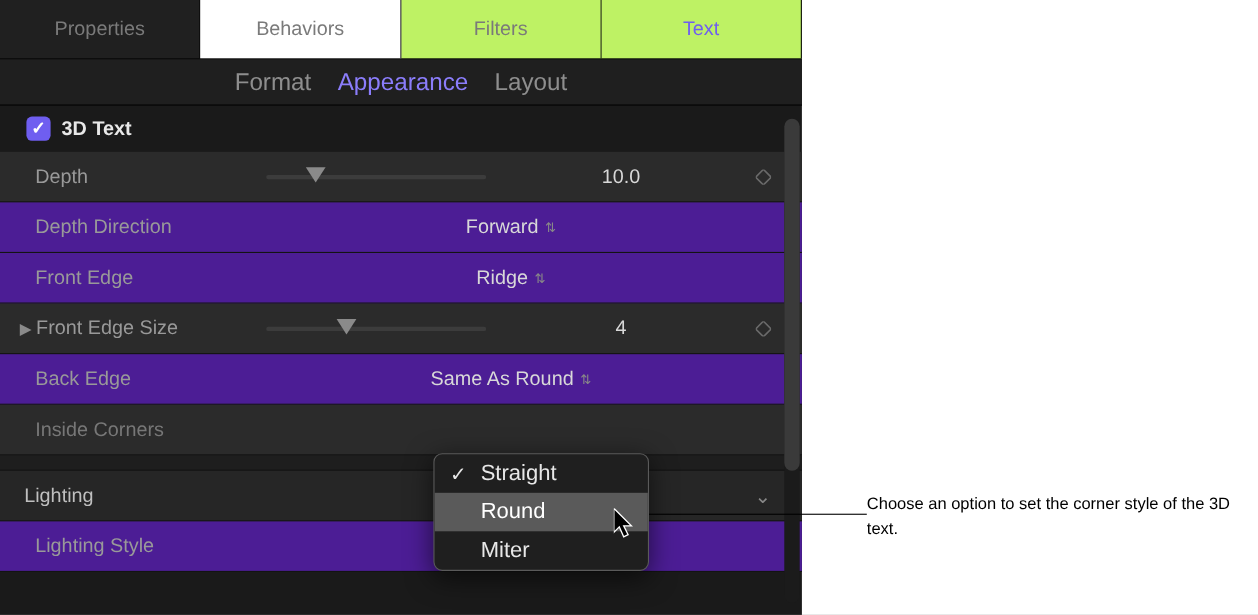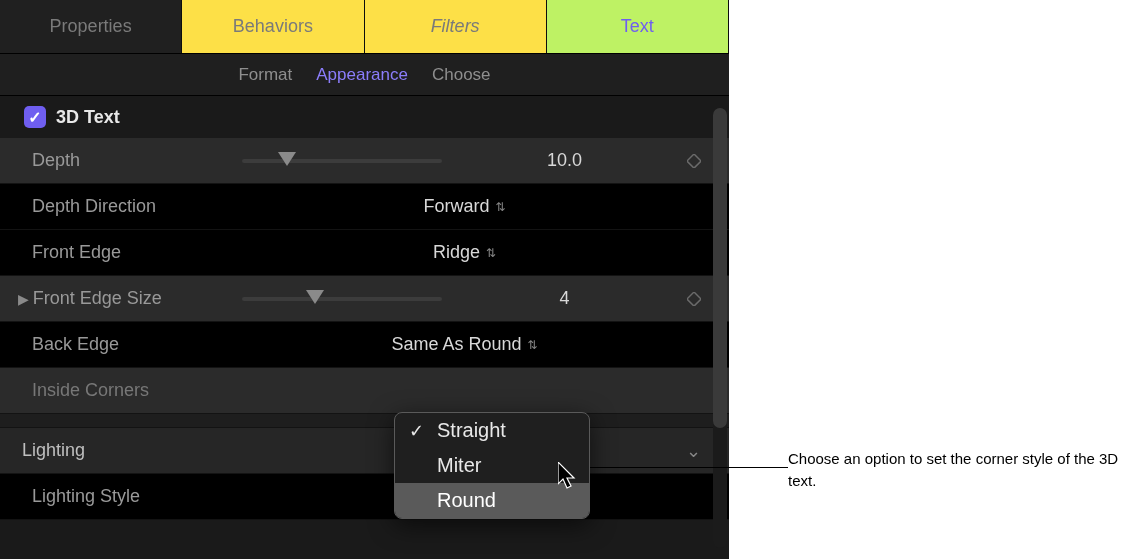--- a/index.html
+++ b/index.html
@@ -11,47 +11,47 @@
     }
 
     
     .top-tabs { display: flex; height: 54px; border-bottom: 1px solid #000; }
     .top-tab {
       flex: 1; display: flex; align-items: center; justify-content: center;
       color: #7a7a7a; background: #252525; border-right: 1px solid #0d0d0d;
       font-weight: 500; cursor: pointer;
     }
     .top-tab.dim { background: #202020; }
-    .top-tab.dim2 { background: #fde047; }
-    .top-tab.dim3 { background: #fde047; font-style: italic; }
+    .top-tab.dim2 { background: #ffffff; }
+    .top-tab.dim3 { background: #bef264; }
     .top-tab.active { color: #6f5ef0; background: #bef264; }
 
     
     .sub-tabs {
       display: flex; justify-content: center; gap: 24px;
       height: 42px; align-items: center; background: #1f1f1f;
       border-bottom: 1px solid #000;
     }
-    .sub-tab { color: #8e8e8e; cursor: pointer; font-size: 17px; }
+    .sub-tab { color: #8e8e8e; cursor: pointer; font-size: 22px; }
     .sub-tab.active { color: #8b7dfb; }
 
     
     .section-header { display: flex; align-items: center; height: 42px; padding-left: 24px; gap: 10px; }
     .section-header .label { color: #e8e8e8; font-weight: 700; }
     .checkbox {
       width: 22px; height: 22px; border-radius: 5px;
       background: #6f5ef0; display: flex; align-items: center; justify-content: center;
     }
     .checkbox-mark { color: #fff; font-size: 16px; font-weight: bold; }
 
     .rows { display: flex; flex-direction: column; }
     .row {
       display: flex; align-items: center; height: 46px;
       padding-left: 32px; border-bottom: 1px solid #131313;
-      position: relative; background: #000000;
+      position: relative; background: #4c1d95;
     }
     .row.alt { background: #2b2b2b; }
     .row .label { width: 210px; color: #999; font-size: 18px; display:flex; align-items:center; gap:4px;}
     .row .label.dim { color: #777; }
     .row .slider-track {
       width: 200px; height: 4px; background: #3c3c3c; border-radius: 2px; position: relative;
     }
     .row .slider-thumb {
       position: absolute; top: -7px;
       width: 0; height: 0; border-left: 9px solid transparent; border-right: 9px solid transparent;
@@ -115,21 +115,21 @@
   <div class="top-tabs">
     <div class="top-tab dim">Properties</div>
     <div class="top-tab dim2">Behaviors</div>
     <div class="top-tab dim3">Filters</div>
     <div class="top-tab active">Text</div>
   </div>
 
   <div class="sub-tabs">
     <div class="sub-tab">Format</div>
     <div class="sub-tab active">Appearance</div>
-    <div class="sub-tab">Choose</div>
+    <div class="sub-tab">Layout</div>
   </div>
 
   <div class="section-header">
     <div class="checkbox">
       <span class="checkbox-mark">✓</span>
     </div>
     <span class="label">3D Text</span>
   </div>
 
   <div class="rows">
@@ -213,28 +213,28 @@
       <div class="keydiamond"></div>
     </div>
 
   </div>
 
   <div class="popup">
     <div class="popup-item">
       <span class="check">✓</span>
       <span>Straight</span>
     </div>
+    <div class="popup-item highlight">
+      <span class="check"></span>
+      <span>Round</span>
+    </div>
     <div class="popup-item">
       <span class="check"></span>
       <span>Miter</span>
     </div>
-    <div class="popup-item highlight">
-      <span class="check"></span>
-      <span>Round</span>
-    </div>
   </div>
 
   <div class="vscroll">
     <div class="vscroll-thumb"></div>
   </div>
 
 </div>
 
 <svg class="cursor" width="22" height="28">
   <polygon points="0,0 0,22 5,17 9,26 13,24 9,16 16,16" fill="#000" stroke="#fff" stroke-width="1.2"></polygon>

